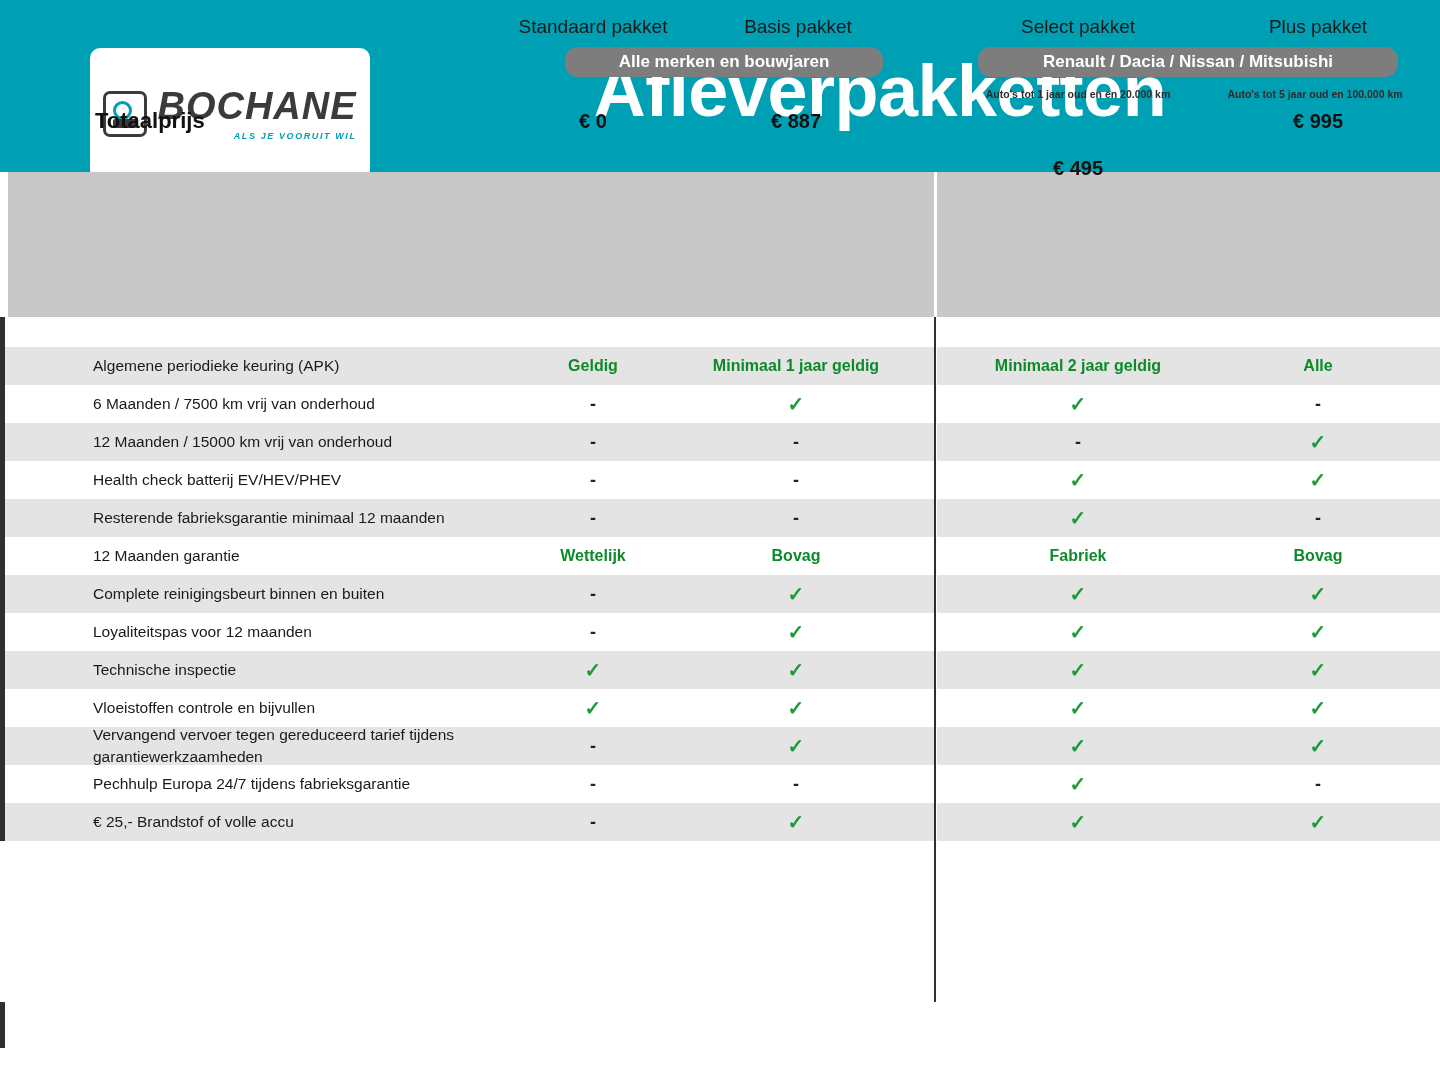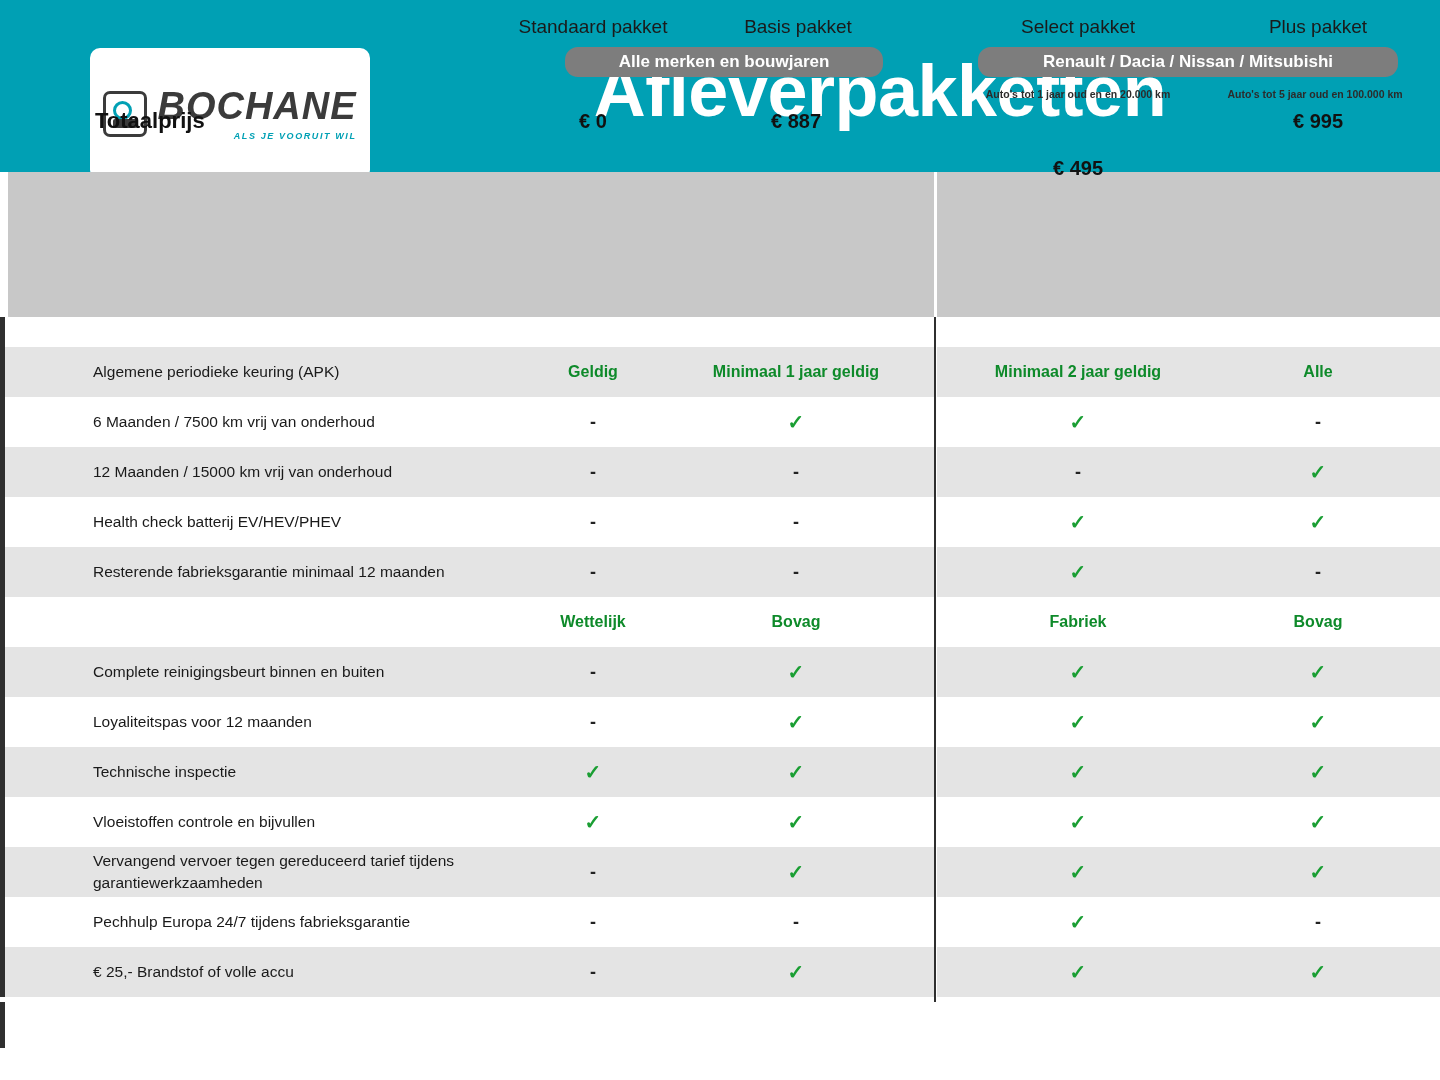--- a/index.html
+++ b/index.html
@@ -171,21 +171,21 @@
     left: 0; top: 317px;
     width: 1440px;
   }
   .spacer-row {
     height: 30px;
     background: #ffffff;
     position: relative;
   }
   .row {
     position: relative;
-    height: 50px;
+    height: 38px;
     display: flex;
     align-items: center;
   }
   .row.alt  { background: #e4e4e4; }
   .row.plain{ background: #ffffff; }
   .row-tick {
     position: absolute;
     left: 0; top: 0;
     width: 5px; height: 100%;
     background: #2f2f2f;
@@ -316,20 +316,21 @@
         <div class="row alt">
           <div class="row-tick"></div>
           <div class="feature">Resterende fabrieksgarantie minimaal 12 maanden</div>
           <div class="cell v-std"><span class="mark-dash">-</span></div>
           <div class="cell v-basis"><span class="mark-dash">-</span></div>
           <div class="cell v-sel"><span class="mark-check">✓</span></div>
           <div class="cell v-plus"><span class="mark-dash">-</span></div>
         </div>
         <div class="row plain">
           <div class="row-tick"></div>
+          <div class="feature">12 Maanden  garantie</div>
           <div class="cell v-std"><span class="mark-text">Wettelijk</span></div>
           <div class="cell v-basis"><span class="mark-text">Bovag</span></div>
           <div class="cell v-sel"><span class="mark-text">Fabriek</span></div>
           <div class="cell v-plus"><span class="mark-text">Bovag</span></div>
         </div>
         <div class="row alt">
           <div class="row-tick"></div>
           <div class="feature">Complete reinigingsbeurt binnen en buiten</div>
           <div class="cell v-std"><span class="mark-dash">-</span></div>
           <div class="cell v-basis"><span class="mark-check">✓</span></div>

